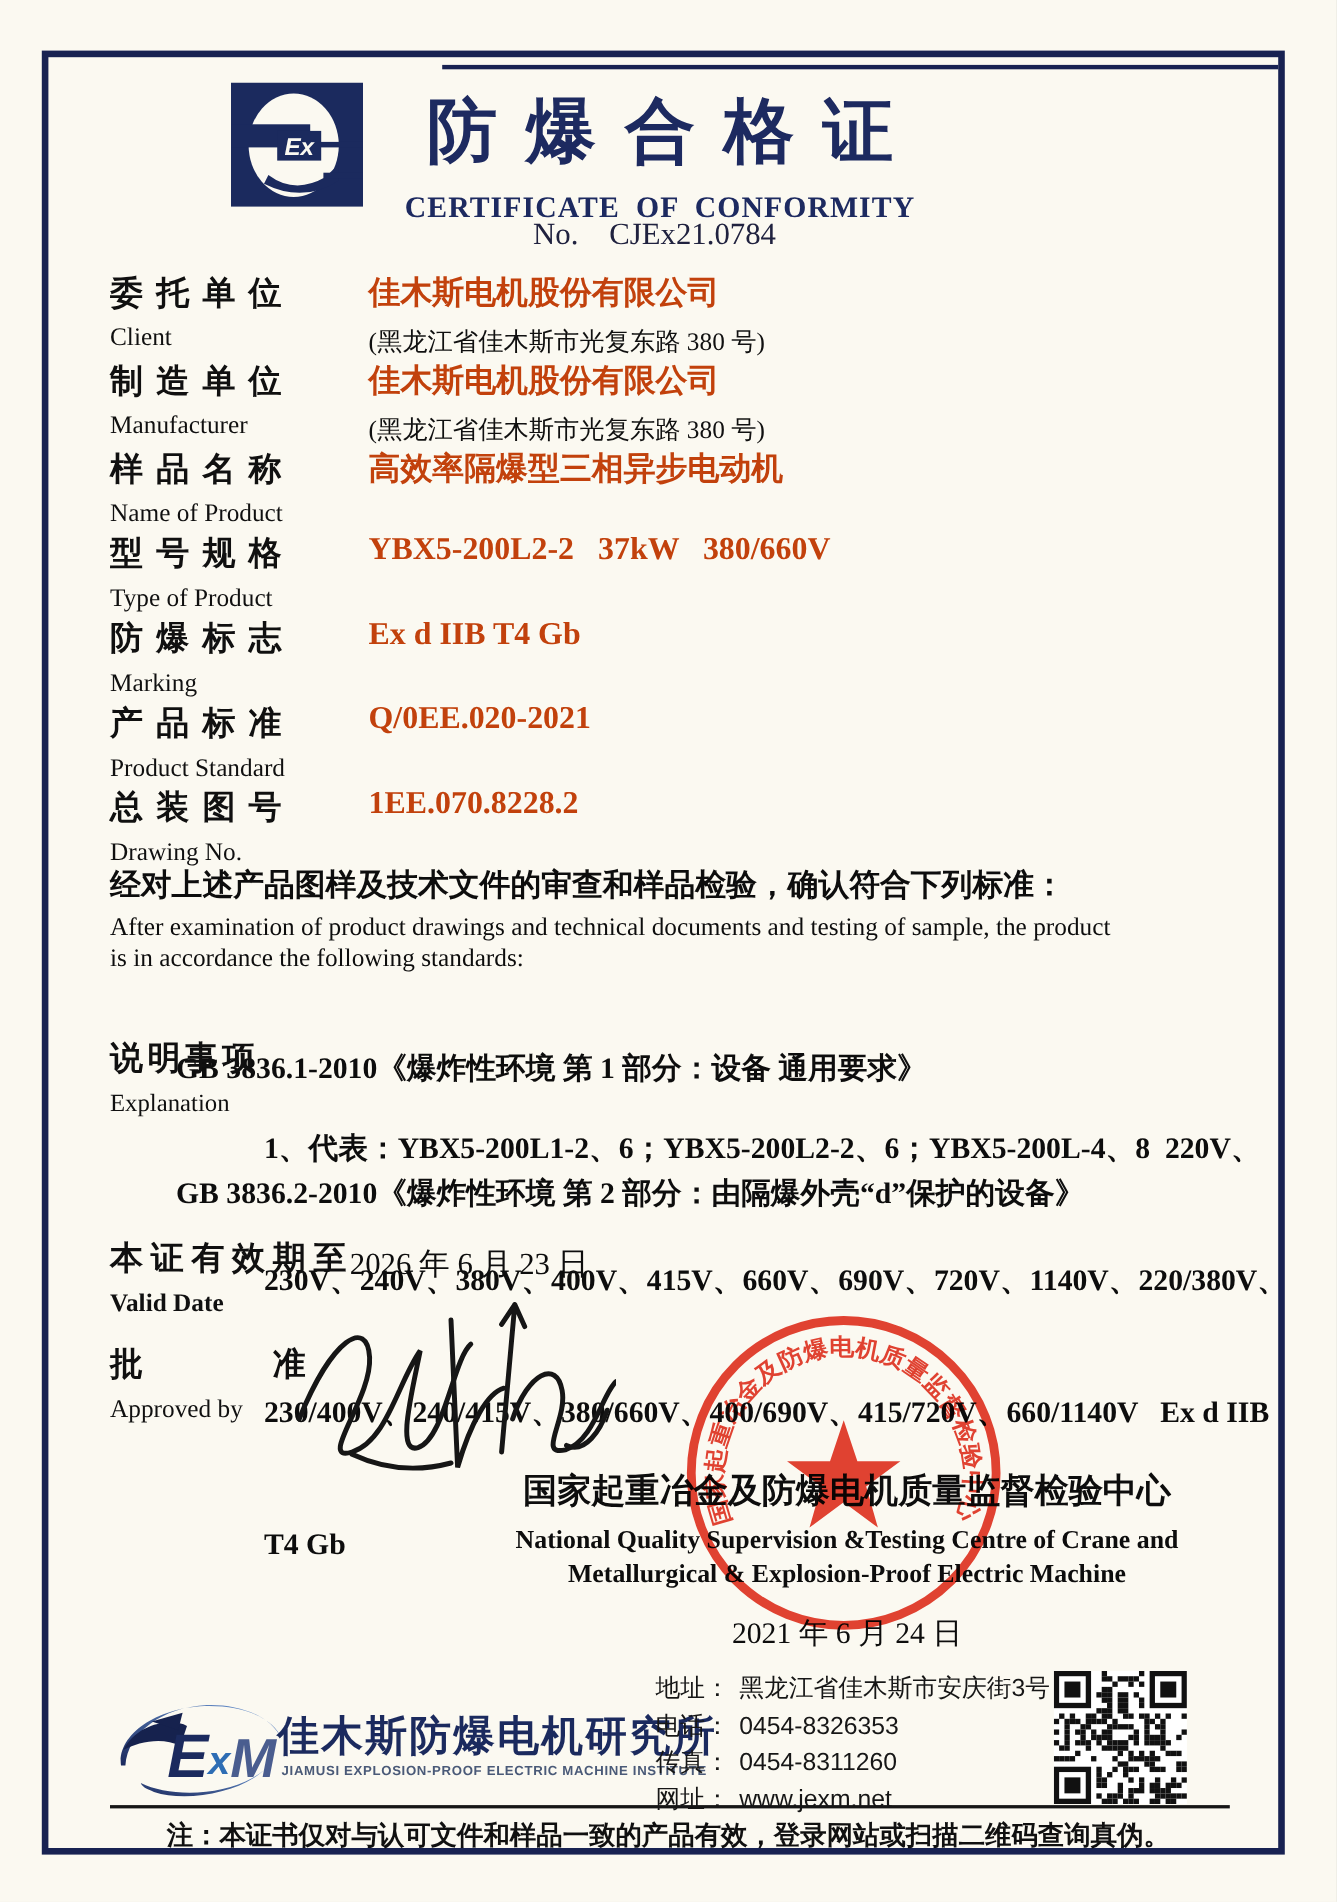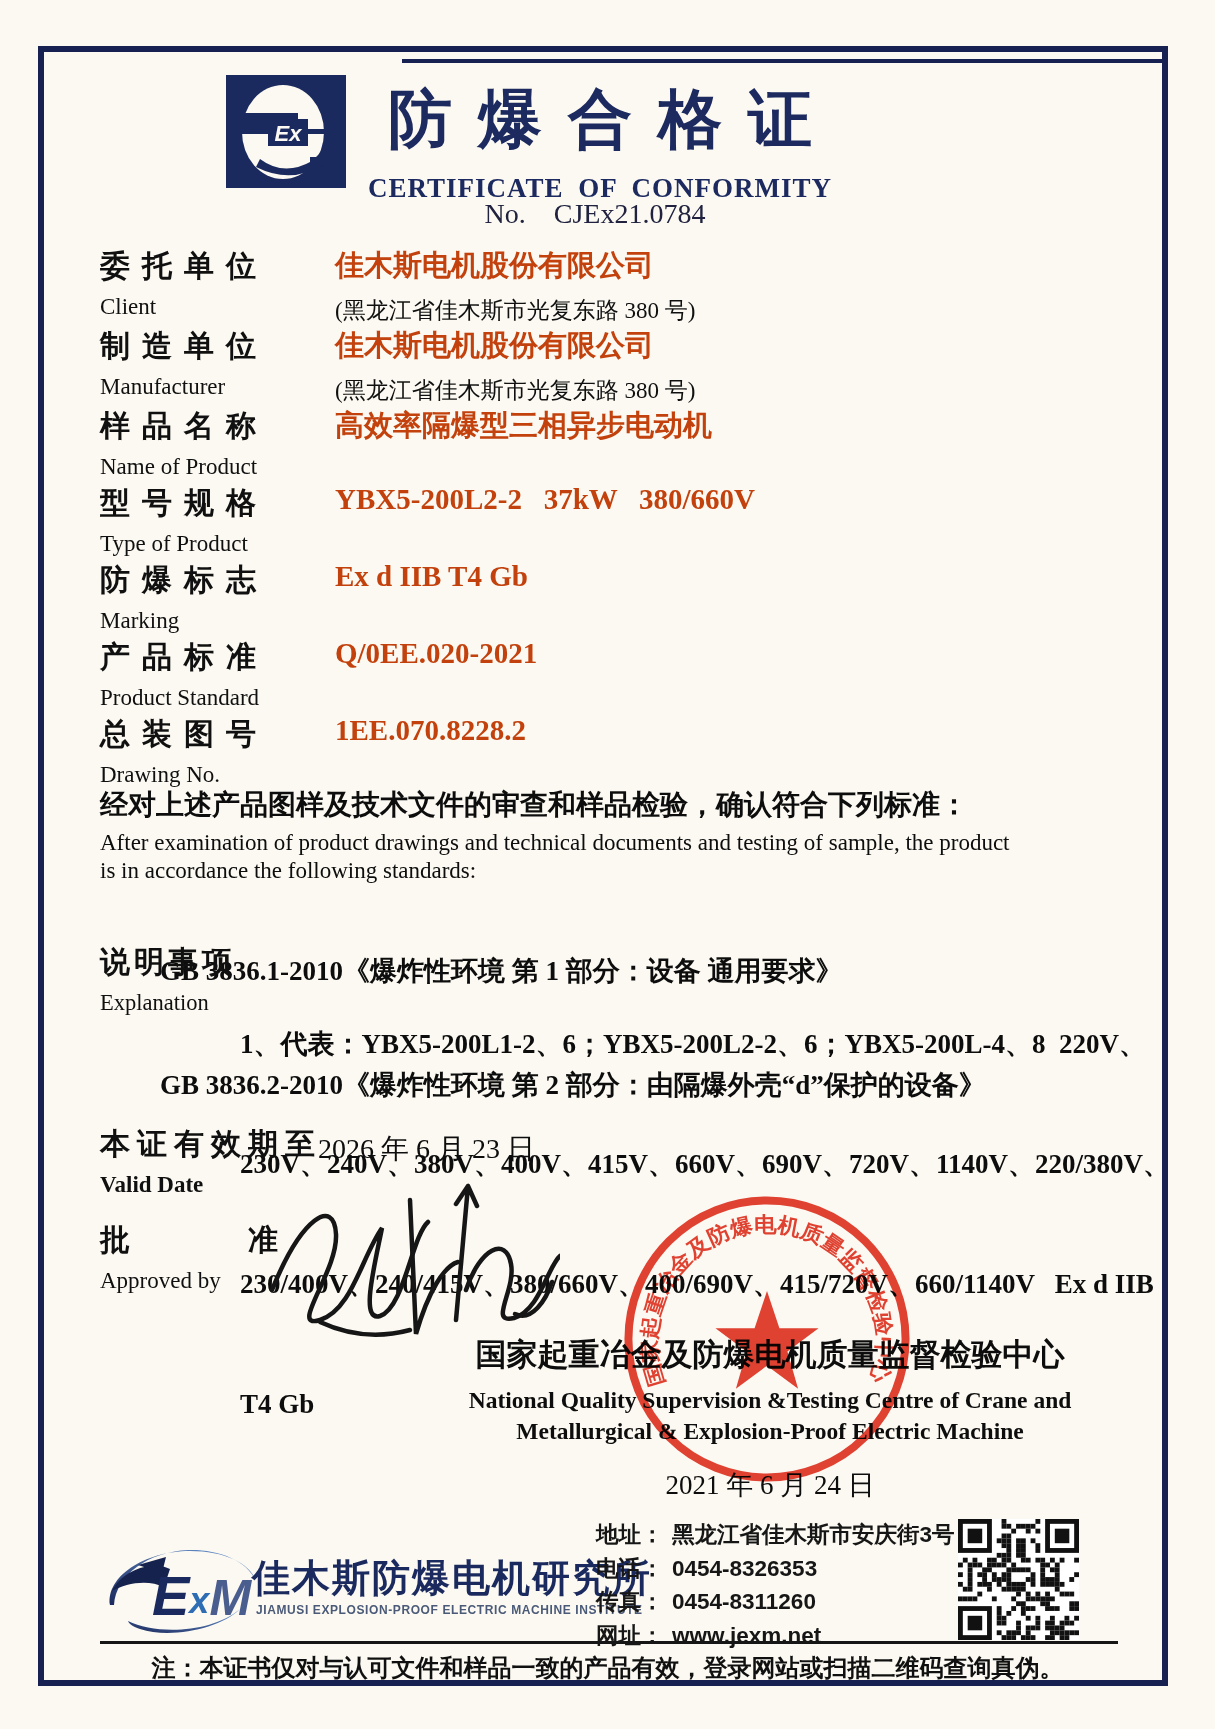--- a/index.html
+++ b/index.html
@@ -52,36 +52,36 @@
   .issuer-cn{font-family:"Liberation Sans",sans-serif;font-weight:700;font-size:31px;color:#0d0d0d;white-space:nowrap;}
   .issuer-en{margin-top:9px;font-weight:700;font-size:23.5px;line-height:31px;color:#0d0d0d;}
   .issue-date{margin-top:20px;font-size:27px;white-space:pre;color:#0d0d0d;}
 
   
   .f-logo{left:104px;top:1543px;width:158px;height:92px;}
   .inst-cn{left:252px;top:1553px;font-family:"Liberation Sans",sans-serif;font-weight:700;font-size:38px;
            letter-spacing:2px;color:#1b2a5e;white-space:nowrap;}
   .inst-en{left:256px;top:1603px;font-family:"Liberation Sans",sans-serif;font-weight:700;font-size:12px;
            letter-spacing:.6px;color:#4a5a78;white-space:nowrap;}
-  .contact{left:596px;top:1518px;font-family:"Liberation Sans",sans-serif;font-weight:700;font-size:22.5px;
+  .contact{left:596px;top:1518px;font-family:"Liberation Sans",sans-serif;font-weight:400;font-size:22.5px;
            line-height:33.5px;color:#161616;}
   .contact .c-lab{display:inline-block;min-width:76px;}
   .qr{left:958px;top:1519px;width:121px;height:121px;background:#fff;}
   .rule{left:100px;top:1641px;width:1018px;height:3px;background:#161616;}
   .note{left:0;top:1652px;width:1215px;text-align:center;font-family:"Liberation Sans",sans-serif;
         font-weight:700;font-size:24px;color:#101010;white-space:nowrap;}
 </style>
 </head>
 <body>
 
 <div class="page">
   <div class="abs frame"></div>
   <div class="abs top-inner-line"></div>
 
-  <div class="abs" style="left:226px;top:75px;width:120px;height:101px;">
+  <div class="abs" style="left:210px;top:75px;width:120px;height:101px;">
     <svg width="120" height="113" viewBox="0 0 120 113">
       <rect x="0" y="0" width="120" height="113" fill="#1b2a5e"></rect>
       <ellipse cx="57" cy="57" rx="41" ry="47" fill="#fbf9f1"></ellipse>
       <rect x="0" y="38" width="72" height="21" fill="#1b2a5e"></rect>
       <rect x="72" y="54" width="48" height="5" fill="#1b2a5e"></rect>
       <rect x="42" y="44" width="40" height="27" fill="#1b2a5e"></rect>
       <path d="M34,84 Q58,102 86,86 L98,74 L98,89 Q66,110 30,92 Z" fill="#1b2a5e"></path>
       <rect x="84" y="82" width="36" height="5" fill="#1b2a5e"></rect>
       <text x="62" y="66" text-anchor="middle" font-family="Liberation Sans, sans-serif" font-size="22" font-weight="700" font-style="italic" fill="#fbf9f1">Ex</text>
     </svg>

